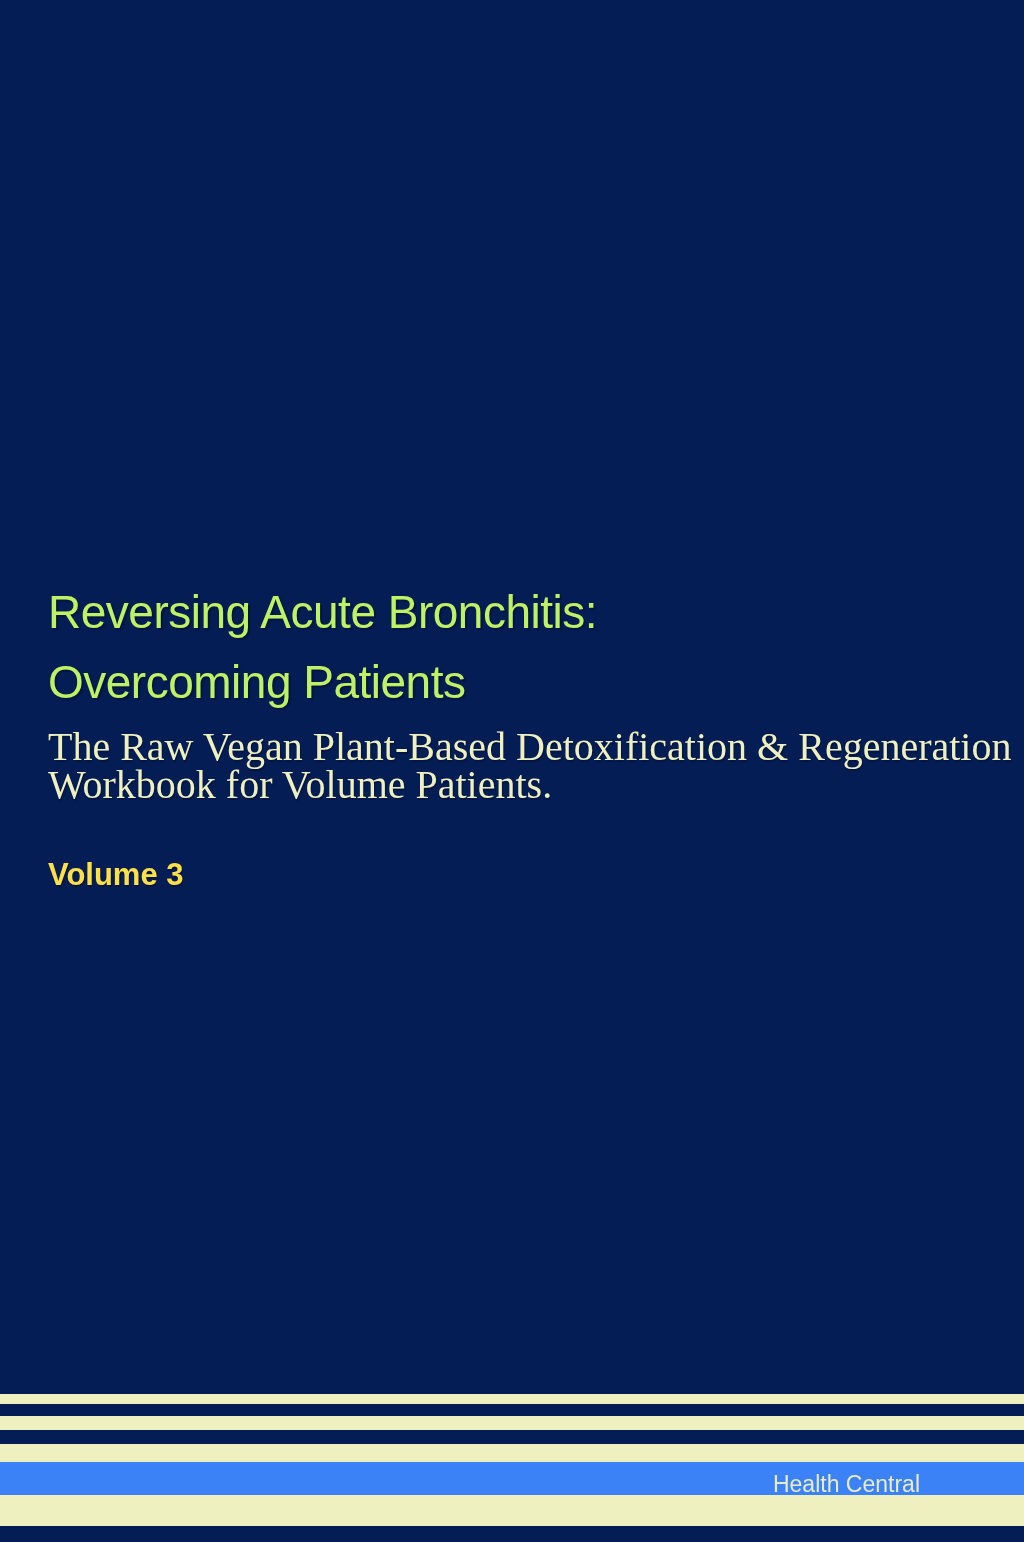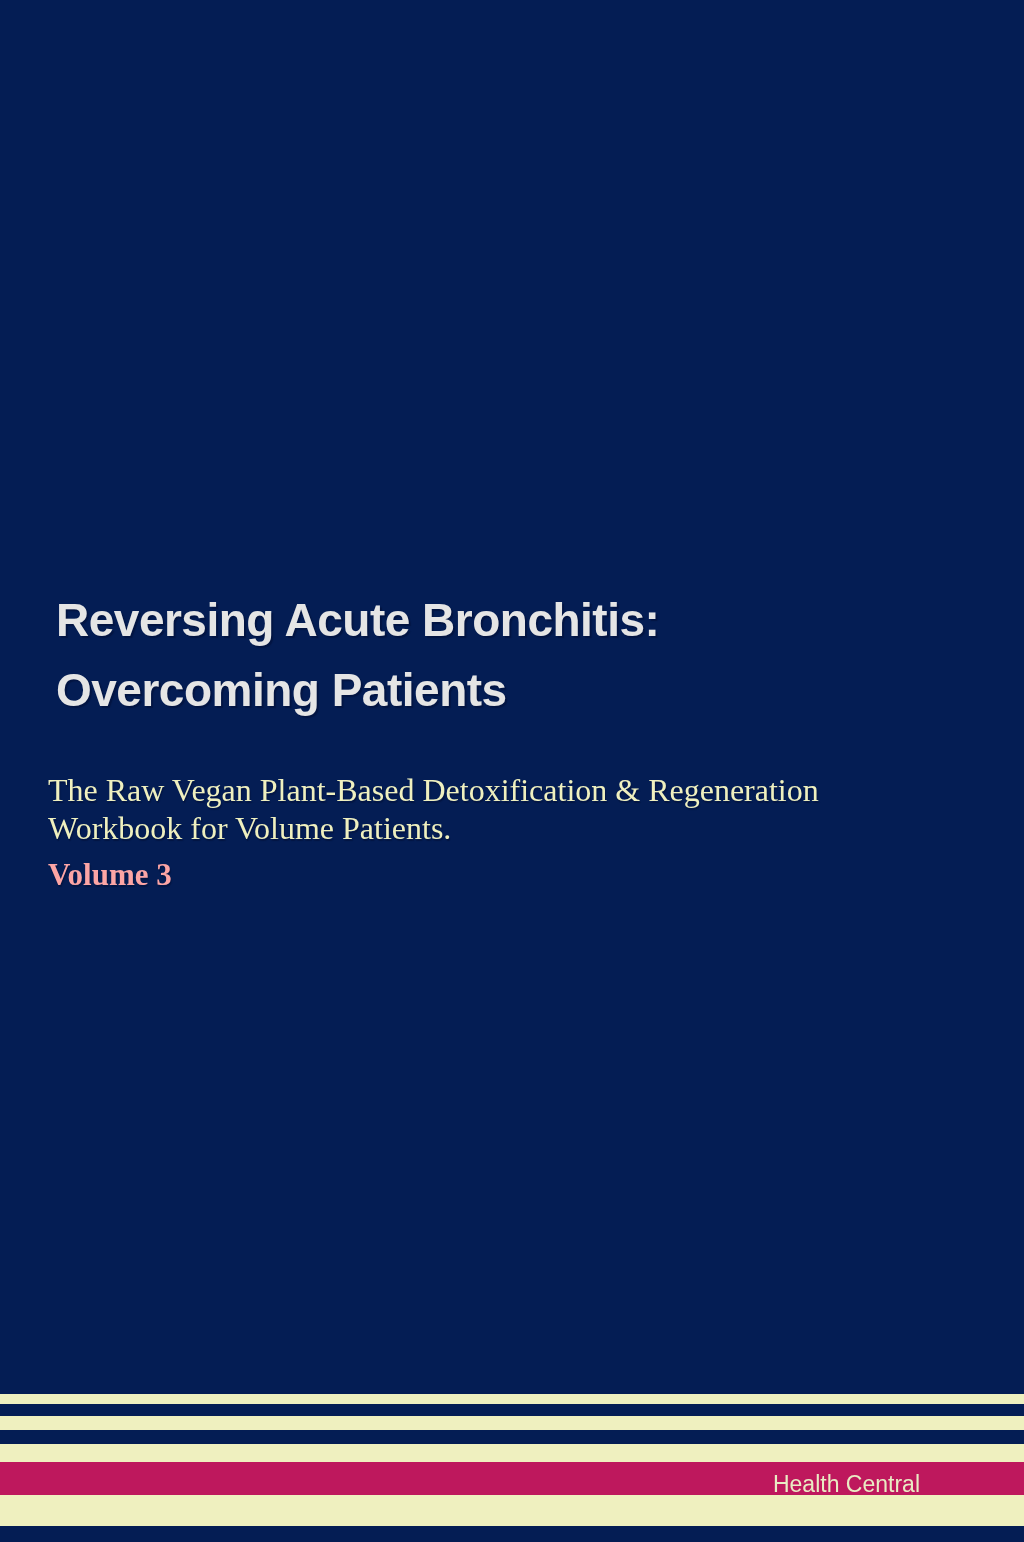--- a/index.html
+++ b/index.html
@@ -9,47 +9,47 @@
     height: 1542px;
     margin: 0 auto;
     background: #041d54;
     overflow: hidden;
     font-family: "Liberation Sans", sans-serif;
   }
   .book-title {
     position: absolute;
     left: 48px;
     top: 577px;
-    margin: 8px;
-    color: #e5e5e5;
+    margin: 0;
+    color: #bef264;
     font-family: "Liberation Sans", sans-serif;
-    font-weight: bold;
+    font-weight: normal;
     font-size: 46px;
     line-height: 70px;
     letter-spacing: -0.5px;
     text-shadow: 2px 2px 1px rgba(0, 0, 25, 0.30);
   }
   .book-subtitle {
     position: absolute;
     left: 48px;
-    top: 771px;
+    top: 728px;
     margin: 0;
     color: #eff0bf;
     font-family: "Liberation Serif", serif;
     font-weight: normal;
-    font-size: 32px;
+    font-size: 40px;
     line-height: 38px;
     text-shadow: 1px 2px 1px rgba(0, 0, 25, 0.30);
   }
   .volume-label {
     position: absolute;
     left: 48px;
     top: 856px;
-    color: #fca5a5;
-    font-family: Liberation Serif, serif;
+    color: #fde047;
+    font-family: Liberation Sans, sans-serif;
     font-weight: bold;
     font-size: 31px;
     line-height: 38px;
     text-shadow: 1px 2px 1px rgba(0, 0, 25, 0.30);
   }
   .stripe {
     position: absolute;
     left: 0;
     width: 1024px;
     background: #eff0bf;
@@ -57,21 +57,21 @@
   .stripe-1 { top: 1394px; height: 10px; }
   .stripe-2 { top: 1416px; height: 14px; }
   .stripe-3 { top: 1444px; height: 18px; }
   .stripe-4 { top: 1495px; height: 31px; }
   .publisher-band {
     position: absolute;
     left: 0;
     top: 1462px;
     width: 1024px;
     height: 44px;
-    background: #be185d;
+    background: #3b82f6;
     display: flex;
     align-items: center;
     justify-content: flex-end;
     padding-right: 104px;
     box-sizing: border-box;
   }
   .publisher-name {
     color: #e9ebc4;
     font-family: "Liberation Sans", sans-serif;
     font-size: 23px;

